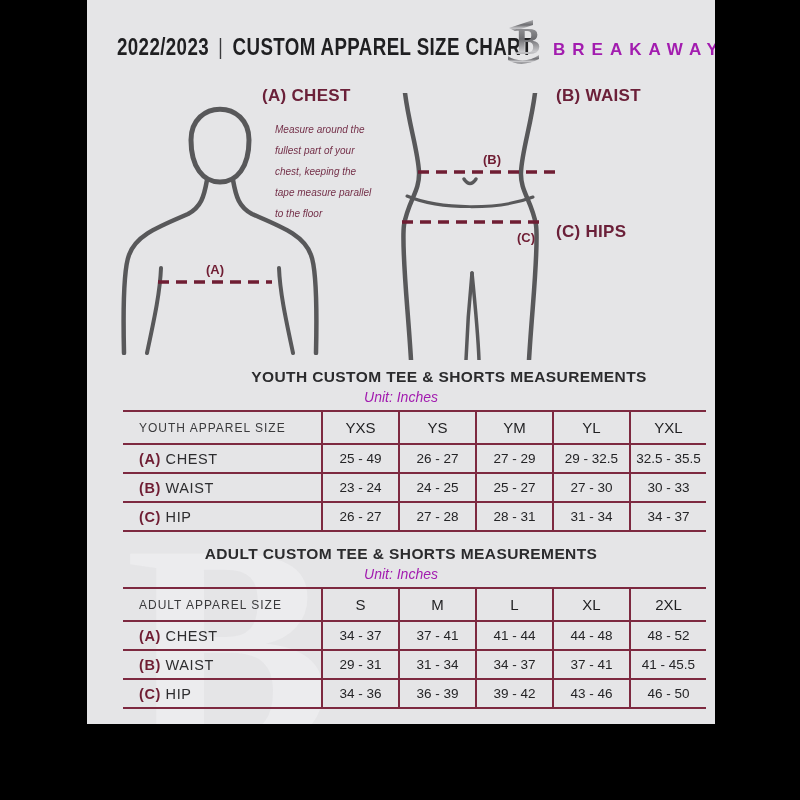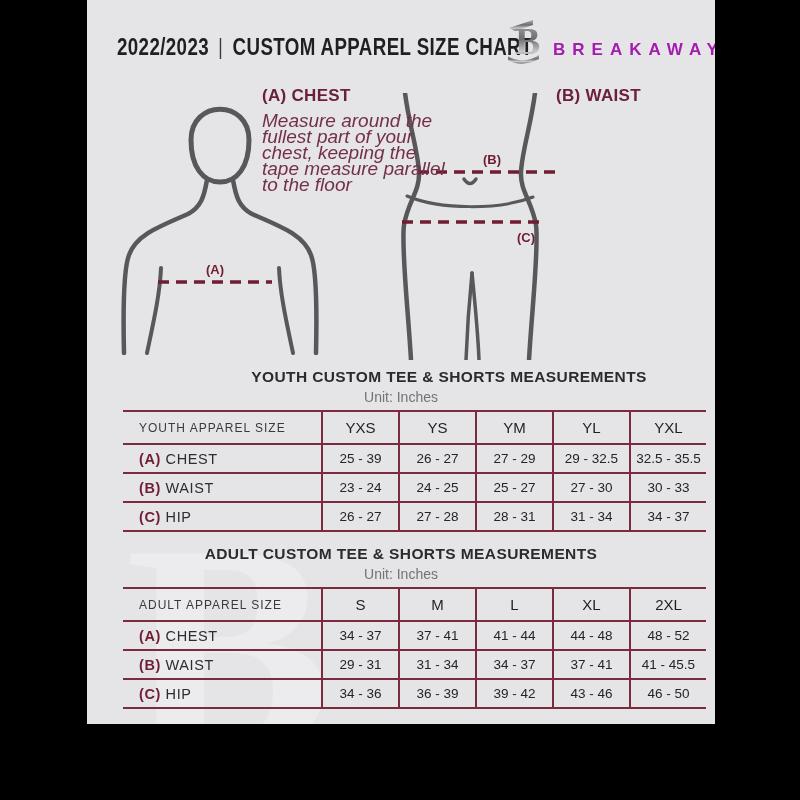--- a/index.html
+++ b/index.html
@@ -25,41 +25,41 @@
     left:466px;top:40px;font-weight:700;font-size:17px;color:#a21caf;
     letter-spacing:7px;white-space:nowrap;
   }
 
   
   .inst h3{
     margin:0 0 7px 0;font-size:17px;font-weight:700;color:var(--heading_text,#6b2039);
     letter-spacing:.3px;
   }
   .inst p{
-    margin:0;font-style:italic;font-size:19px;line-height:16px;
+    margin:13px;font-style:italic;font-size:10px;line-height:21px;
     color:var(--body_text,#743049);white-space:pre-line;
   }
   .chest-block{left:175px;top:86px;width:195px;}
   .waist-block{left:469px;top:86px;width:155px;}
   .hips-block{left:469px;top:222px;width:160px;}
 
   
   .fig path, .fig line{fill:none;}
   .fig .body-stroke{stroke:var(--figure_stroke,#58585a);}
   .fig .dash{stroke:var(--maroon,#6f1d33);stroke-width:3.5;stroke-dasharray:11 7;}
   .fig text{font-family:"Liberation Sans",sans-serif;font-weight:700;font-size:13px;
     fill:var(--maroon,#6f1d33);}
 
   
   .sec-title{
     left:0;width:628px;text-align:center;font-weight:700;font-size:15.5px;
     color:#2b2b2d;letter-spacing:.4px;
   }
   .sec-unit{
-    left:0;width:628px;text-align:center;font-size:14px;color:#737373;
+    left:0;width:628px;text-align:center;font-style:italic;font-size:14px;color:#a21caf;
   }
 
   
   .size-table{
     border-collapse:collapse;table-layout:fixed;width:557px;background:transparent;
     font-size:13.5px;color:#242426;
   }
   .size-table th,.size-table td{
     border-top:2px solid var(--table_line,#7d2940);
     border-bottom:2px solid var(--table_line,#7d2940);
@@ -145,41 +145,42 @@
     <p>Measure around the
 fullest part of your
 chest, keeping the
 tape measure parallel
 to the floor</p>
   </div>
   <div class="abs inst waist-block">
     <h3>(B) WAIST</h3>
   </div>
   <div class="abs inst hips-block">
+    <h3>(C) HIPS</h3>
   </div>
 
   <div class="abs watermark">B</div>
 
   <div class="abs sec-title" style="top:368px;margin-left:48px;">YOUTH CUSTOM TEE &amp; SHORTS MEASUREMENTS</div>
   <div class="abs sec-unit" style="top:389px;">Unit: Inches</div>
   <table class="abs size-table youth-table">
     <thead>
       <tr>
         <th class="label-col">YOUTH APPAREL SIZE</th>
       <th>YXS</th>
           <th>YS</th>
           <th>YM</th>
           <th>YL</th>
           <th>YXL</th>
         </tr>
     </thead>
     <tbody>
         <tr>
           <td class="label-col"><span class="prefix">(A)</span> CHEST</td>
-          <td>25 - 39</td>
+          <td>25 - 49</td>
           <td>26 - 27</td>
           <td>27 - 29</td>
           <td>29 - 32.5</td>
           <td>32.5 - 35.5</td>
         </tr>
         <tr>
           <td class="label-col"><span class="prefix">(B)</span> WAIST</td>
           <td>23 - 24</td>
           <td>24 - 25</td>
           <td>25 - 27</td>

